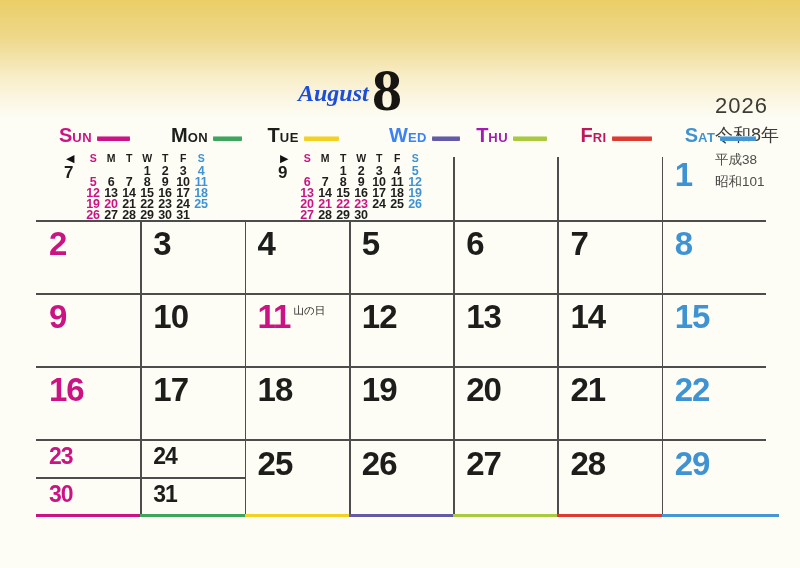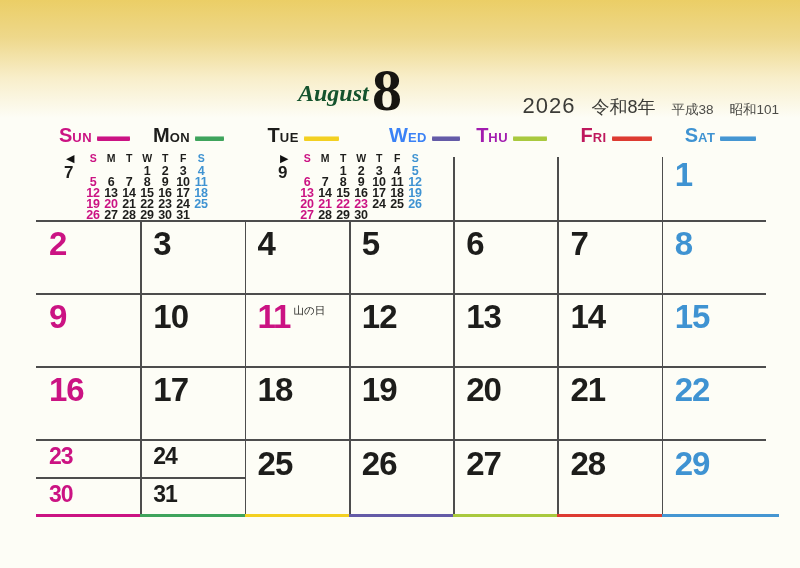--- a/index.html
+++ b/index.html
@@ -2,26 +2,26 @@
 <html><head>
 <meta charset="utf-8">
 <style>
   html, body { margin:0; padding:0; width:800px; height:568px; overflow:hidden; }
   body { font-family:"Liberation Sans", sans-serif; background:#fdfdf6; }
   .page { position:relative; width:800px; height:568px; background:#fdfdf6; }
   .top-grad { position:absolute; left:0; top:0; width:800px; height:118px;
     background:linear-gradient(180deg,#ebce66 0%,#eed88b 32%,#f8eeca 66%,#fdfdf6 100%); }
   .month-name { position:absolute; left:298px; top:80px;
     font-family:"Liberation Serif", serif; font-style:italic; font-weight:bold;
-    font-size:24px; color:#14532d; }
+    font-size:24px; color:#1d4ed8; }
   .month-number { position:absolute; left:372px; top:60px;
     font-family:"Liberation Serif", serif; font-weight:bold; font-size:60px;
     color:#171511; line-height:1; }
   .year-line { position:absolute; right:21px; top:93px; display:flex;
-    align-items:flex-end; gap:16px; white-space:nowrap; }
+    align-items:flex-start; gap:4px; white-space:nowrap;flex-direction:column; }
   .y-year { font-size:22px; color:#3b3b37; letter-spacing:1px; }
   .y-era  { font-size:18px; color:#3b3b37; }
   .y-sub  { font-size:13.5px; color:#4c4c48; }
   .wd { position:absolute; top:125px; height:20px; display:flex; align-items:flex-end; }
   .wd-label { padding-left:6px; font-weight:bold; line-height:1; white-space:nowrap;margin-left:17px; }
   .wd-big { font-size:20px; }
   .wd-small { font-size:13px; letter-spacing:0.5px; }
   .wd-bar { flex:1; height:5px; margin:0 10px 4px 5px; border-radius:1px;
     box-shadow: inset 0 1px 0 rgba(255,255,255,0.45); }
   .gline { position:absolute; background:#4d4d4d; }
@@ -52,21 +52,21 @@
     <span class="y-era">令和8年</span>
     <span class="y-sub">平成38</span>
     <span class="y-sub">昭和101</span>
   </div>
 
   <div id="weekday-row">
       <div class="wd" style="left: 36px; width: 104.286px; color: rgb(203, 19, 131);">
         <span class="wd-label"><span class="wd-big">S</span><span class="wd-small">UN</span></span>
         <div class="wd-bar" style="background: rgb(203, 19, 131);"></div>
       </div>
-      <div class="wd" style="left: 130px; width: 104.286px; color: rgb(29, 29, 27);">
+      <div class="wd" style="left: 148px; width: 104.286px; color: rgb(29, 29, 27);">
         <span class="wd-label"><span class="wd-big">M</span><span class="wd-small">ON</span></span>
         <div class="wd-bar" style="background: rgb(63, 164, 92);"></div>
       </div>
       <div class="wd" style="left: 244.571px; width: 104.286px; color: rgb(29, 29, 27);">
         <span class="wd-label"><span class="wd-big">T</span><span class="wd-small">UE</span></span>
         <div class="wd-bar" style="background: rgb(243, 208, 33);"></div>
       </div>
       <div class="wd" style="left: 366px; width: 104.286px; color: #3b82f6;">
         <span class="wd-label"><span class="wd-big">W</span><span class="wd-small">ED</span></span>
         <div class="wd-bar" style="background: rgb(100, 91, 167);"></div>

